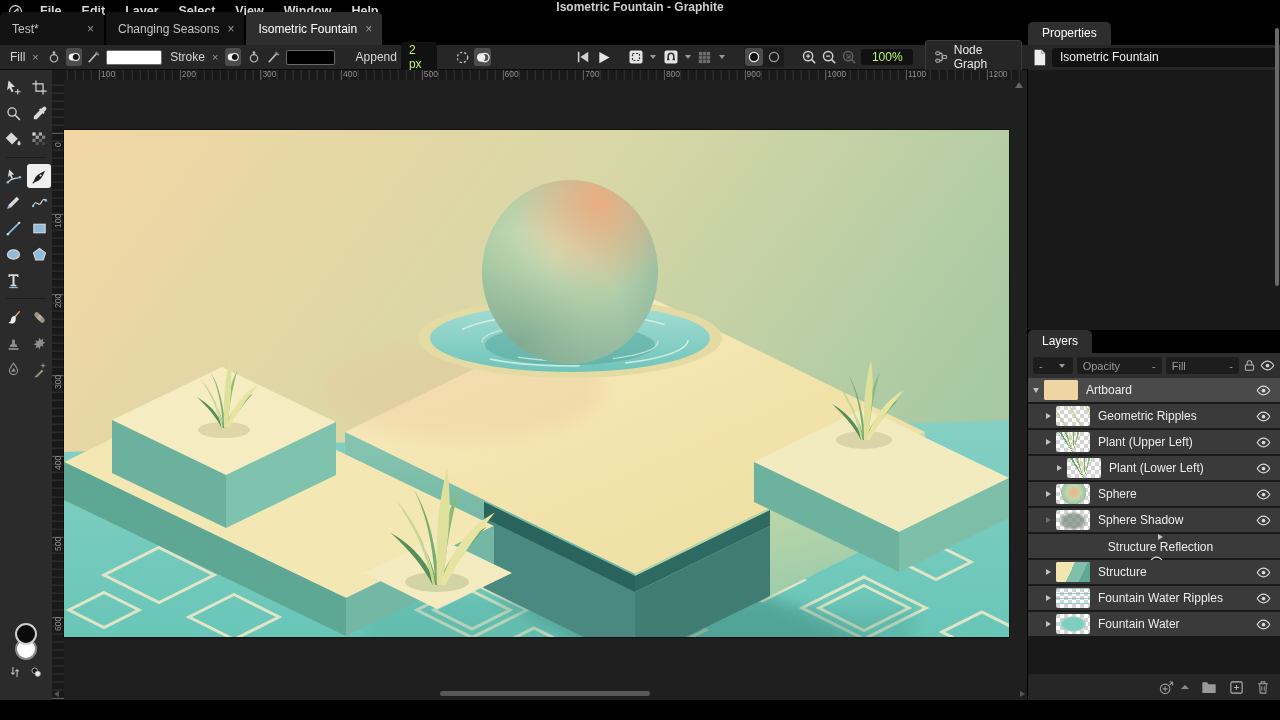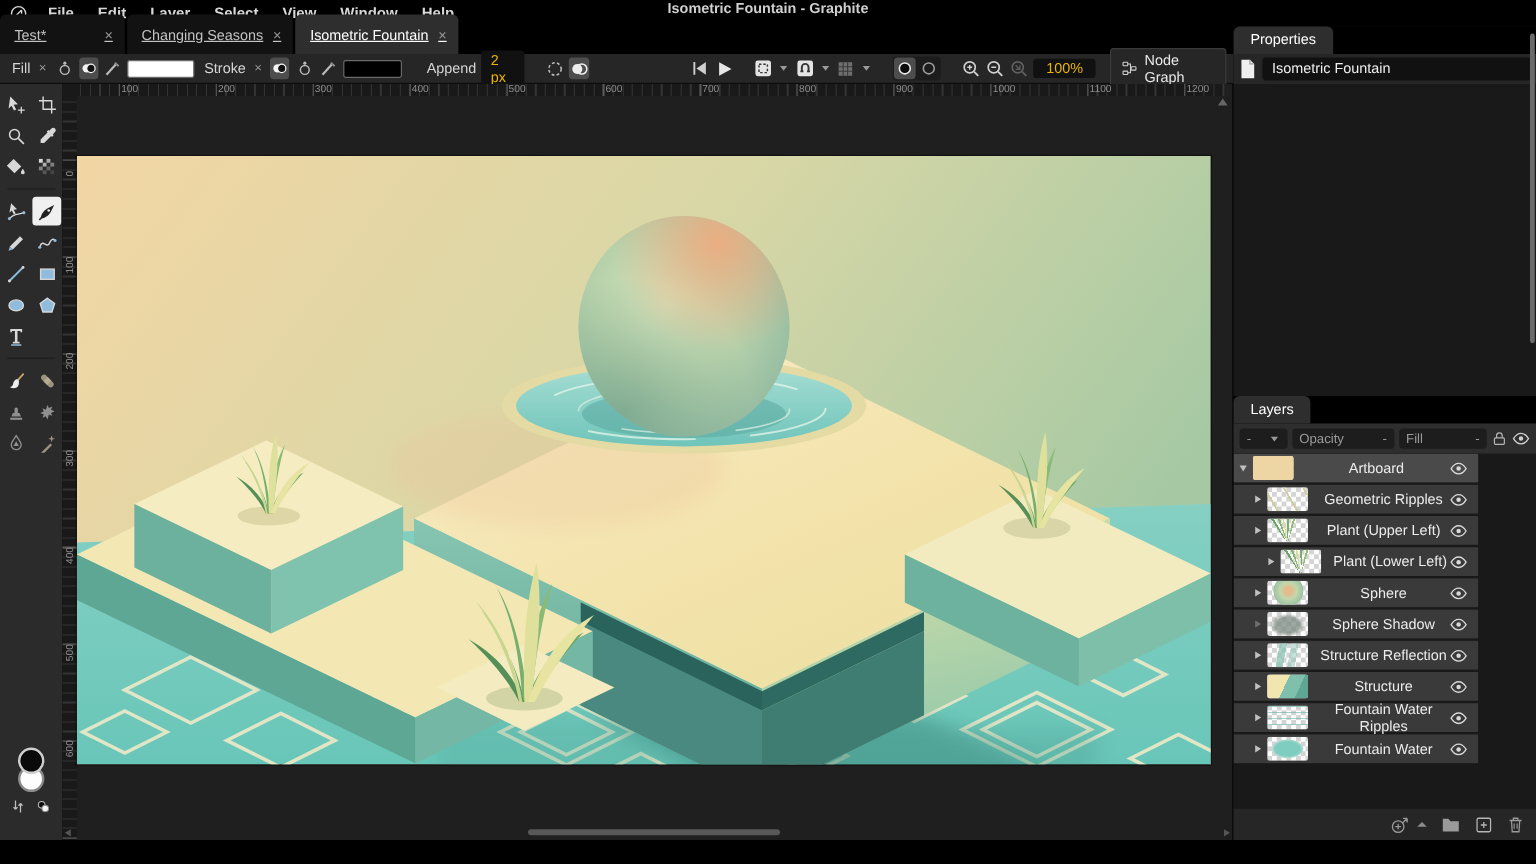--- a/index.html
+++ b/index.html
@@ -13,37 +13,37 @@
   .menubar .logo{width:30px;display:flex;justify-content:center;align-items:center;}
   .menubar .mitem{padding:0 10px;height:22px;line-height:22px;cursor:default;}
   .menubar .wtitle{position:absolute;left:0;right:0;text-align:center;color:#cfcfcf;
     font-size:12px;pointer-events:none;}
 
   
   .tabbar{position:absolute;left:0;top:22px;width:1028px;height:23px;background:#000;
     display:flex;align-items:flex-end;}
   .dtab{height:33px;display:flex;align-items:center;gap:8px;padding:0 10px 0 12px;
     font-size:12px;color:#c3c3c3;background:#121212;border-radius:5px 5px 0 0;
-    margin-right:2px;min-width:104px;text-decoration:underline;}
+    margin-right:2px;min-width:104px;}
   .dtab.active{background:#2e2e2e;color:#fff;}
   .dtab .close{margin-left:auto;color:#9a9a9a;font-size:12px;cursor:pointer;}
 
   
   .toolbar{position:absolute;left:0;top:45px;width:1028px;height:25px;background:#262626;
     display:flex;align-items:center;font-size:12px;color:#ddd;padding:0 6px;gap:4px;
     border-bottom:1px solid #0c0c0c;}
   .toolbar .lbl{color:#d5d5d5;margin-left:4px;}
   .toolbar .x{color:#9a9a9a;font-size:11px;margin:0 3px;}
   .minibtn{width:18px;height:18px;display:flex;align-items:center;justify-content:center;
     border-radius:3px;}
   .minibtn.sel{background:#4d4d4d;}
   .swatch{height:15px;border:1px solid #6a6a6a;border-radius:2px;}
   .swatch.fill{width:62px;background:#fff;}
   .swatch.stroke{width:54px;background:#000;}
-  .field{background:#111;border-radius:3px;color:#eab308;padding:1px 8px;font-size:12px;}
+  .field{background:#111;border-radius:3px;color:#bef264;padding:1px 8px;font-size:12px;}
   .caret{width:0;height:0;border-left:3.5px solid transparent;border-right:3.5px solid transparent;
     border-top:4px solid #999;margin:0 2px;}
   .vsep{width:10px;}
   .viewpill{display:flex;gap:2px;background:#1c1c1c;border-radius:3px;padding:1px;}
   .nodegraph{display:flex;align-items:center;gap:6px;background:#262626;border:1px solid #3a3a3a;
     border-radius:3px;padding:2px 9px;margin-left:8px;color:#e8e8e8;}
 
   
   .toolpanel{position:absolute;left:0;top:70px;width:52px;height:630px;background:#2b2b2b;
     display:flex;flex-direction:column;align-items:center;padding-top:5px;}
@@ -92,22 +92,22 @@
     border-radius:5px 5px 0 0;}
   .propsrow{position:absolute;left:0;top:23px;width:252px;height:25px;background:#262626;
     display:flex;align-items:center;gap:5px;padding:0 4px;}
   .propsfield{flex:1;background:#111;border-radius:3px;color:#efefef;font-size:12px;
     padding:2px 8px;height:19px;}
   .layers-tabbar{top:308px;align-items:center;}
   .layerctl{position:absolute;left:0;top:331px;width:252px;height:25px;background:#2e2e2e;
     display:flex;align-items:center;gap:4px;padding:0 5px;font-size:11px;color:#9b9b9b;}
   .ctlfield{background:#1d1d1d;border-radius:3px;height:17px;display:flex;align-items:center;
     padding:0 6px;gap:4px;}
-  .layerlist{position:absolute;left:0;top:356px;width:204px;height:294px;background:#191919;
-    overflow:hidden;text-align:center;}
+  .layerlist{position:absolute;left:0;top:356px;width:252px;height:294px;background:#191919;
+    overflow:hidden;}
   .lrow{position:relative;height:24px;margin-bottom:2px;background:#3a3a3a;display:flex;
     align-items:center;color:#ececec;font-size:12px;}
   .lrow.selected{background:#4a4a4a;}
   .chev{width:0;height:0;margin:0 5px;}
   .chev.right{border-top:3.5px solid transparent;border-bottom:3.5px solid transparent;
     border-left:5px solid #c0c0c0;}
   .chev.right.dim{border-left-color:#6f6f6f;}
   .chev.down{border-left:3.5px solid transparent;border-right:3.5px solid transparent;
     border-top:5px solid #c0c0c0;}
   .thumb{width:34px;height:20px;border-radius:2px;margin-right:8px;position:relative;overflow:hidden;
@@ -771,21 +771,21 @@
             <div class="art shadow"></div>
           </div>
           <span class="lname">Sphere Shadow</span>
           <span class="eye">
             <svg width="15" height="15" viewBox="0 0 24 24">
               <path d="M2 12C5 7 8.5 5 12 5s7 2 10 7c-3 5-6.5 7-10 7s-7-2-10-7z" fill="none" stroke="#d8d8d8" stroke-width="1.8"></path>
               <circle cx="12" cy="12" r="3" fill="#d8d8d8"></circle>
             </svg>
           </span>
         </div>
-        <div class="lrow" style="padding-left: 13px;">
+        <div class="lrow" style="padding-left: 13px; flex-direction: column;">
           <span class="chev right"></span>
           <div class="thumb">
             <div class="art reflection"></div>
           </div>
           <span class="lname">Structure Reflection</span>
           <span class="eye">
             <svg width="15" height="15" viewBox="0 0 24 24">
               <path d="M2 12C5 7 8.5 5 12 5s7 2 10 7c-3 5-6.5 7-10 7s-7-2-10-7z" fill="none" stroke="#d8d8d8" stroke-width="1.8"></path>
               <circle cx="12" cy="12" r="3" fill="#d8d8d8"></circle>
             </svg>

